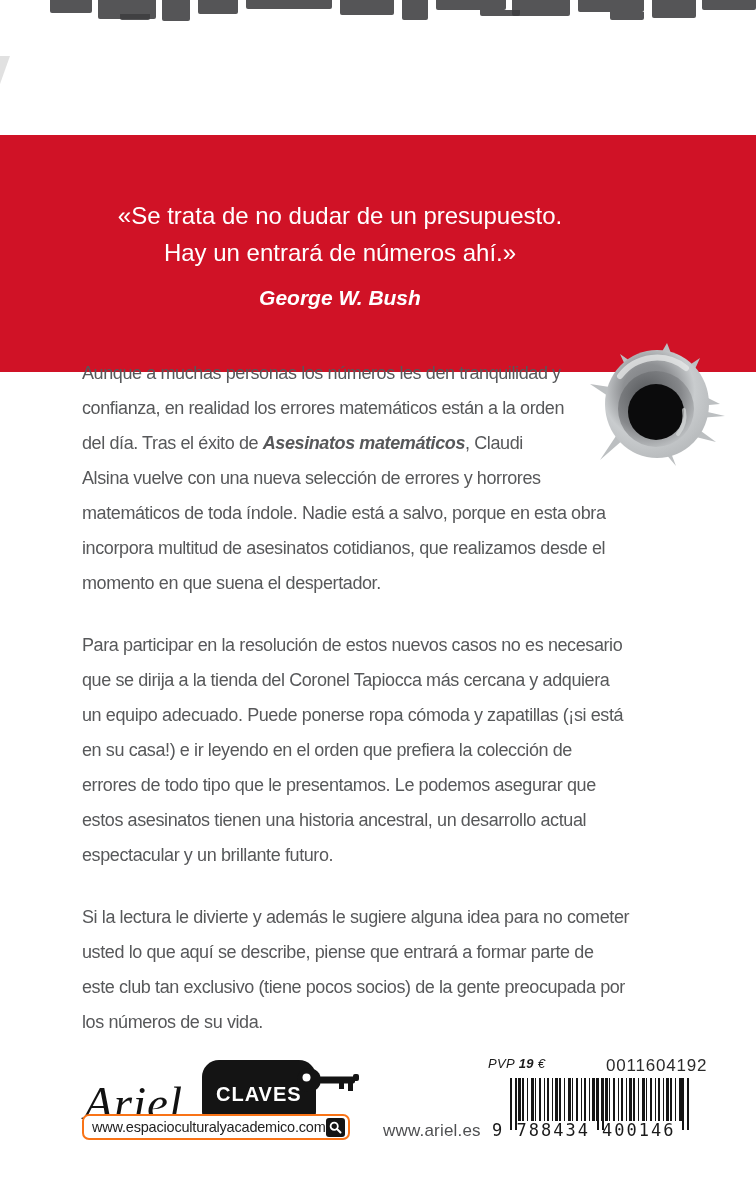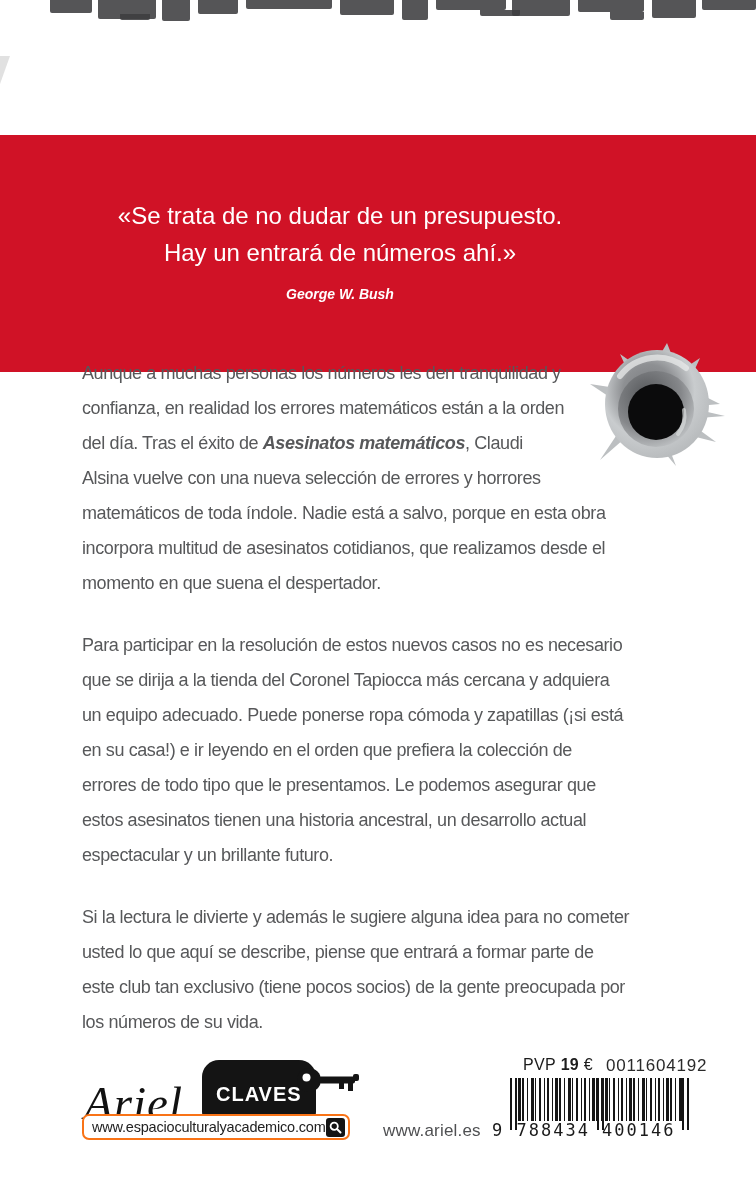--- a/index.html
+++ b/index.html
@@ -9,40 +9,40 @@
   
   .frag{position:absolute;background:var(--ink,#3e3e40);opacity:.88;border-radius:0 0 2px 2px;}
 
   .left-wedge{position:absolute;left:0;top:56px;width:0;height:0;
               border-left:10px solid #d9d9d9;border-bottom:28px solid transparent;opacity:.8;}
 
   
   .banner{position:absolute;left:0;top:95px;width:100%;height:237px;background:var(--banner-red,#D01226);
           box-sizing:border-box;padding:62px 76px 0 0;text-align:center;color:#fff;margin-top:40px;}
   .quote-line{margin:0;font-size:24px;line-height:37px;font-weight:400;letter-spacing:0;}
-  .attribution{margin:15px 0 0;font-size:14px;font-weight:700;font-style:italic;}
+  .attribution{margin:15px 0 0;font-size:21px;font-weight:700;font-style:italic;}
 
   
   .bullet{position:absolute;left:586px;top:340px;width:140px;height:132px;}
 
   
   .body-copy{position:absolute;left:82px;top:356px;width:548px;color:var(--body-text,#57585A);
              font-size:18px;line-height:35px;letter-spacing:-0.4px;}
   .body-copy p{margin:0 0 27px;}
   .hole-spacer{float:right;width:64px;height:108px;}
   .book-title{font-style:italic;font-weight:700;color:var(--body-text,#57585A);}
 
   
   .ariel{position:absolute;left:84px;top:1076px;font-family:"Liberation Serif",serif;
          font-style:italic;font-size:47px;color:#121212;letter-spacing:1px;}
   .claves{position:absolute;left:202px;top:1060px;height:37px;line-height:37px;background:#141414;
           color:#fff;border-radius:17px;padding:16px 14px;font-size:20px;font-weight:700;letter-spacing:1px;}
   .key{position:absolute;left:295px;top:1064px;width:66px;height:32px;}
 
-  .pvp{position:absolute;left:523px;top:1056px;font-size:16px;color:#1c1c1c;letter-spacing:.3px;}
+  .pvp{position:absolute;left:488px;top:1056px;font-size:13px;color:#1c1c1c;letter-spacing:.3px;font-style:italic;}
   .pvp b{font-weight:700;}
   .code-top{position:absolute;left:606px;top:1056px;font-size:17px;color:#2a2a2a;letter-spacing:.8px;}
 
   .bars{position:absolute;left:510px;top:1078px;width:178px;height:43px;
         background:repeating-linear-gradient(90deg,
           #161616 0 2px, transparent 2px 5px,
           #161616 5px 6px, transparent 6px 8px,
           #161616 8px 11px, transparent 11px 12px,
           #161616 12px 14px, transparent 14px 17px,
           #161616 17px 18px, transparent 18px 21px,

